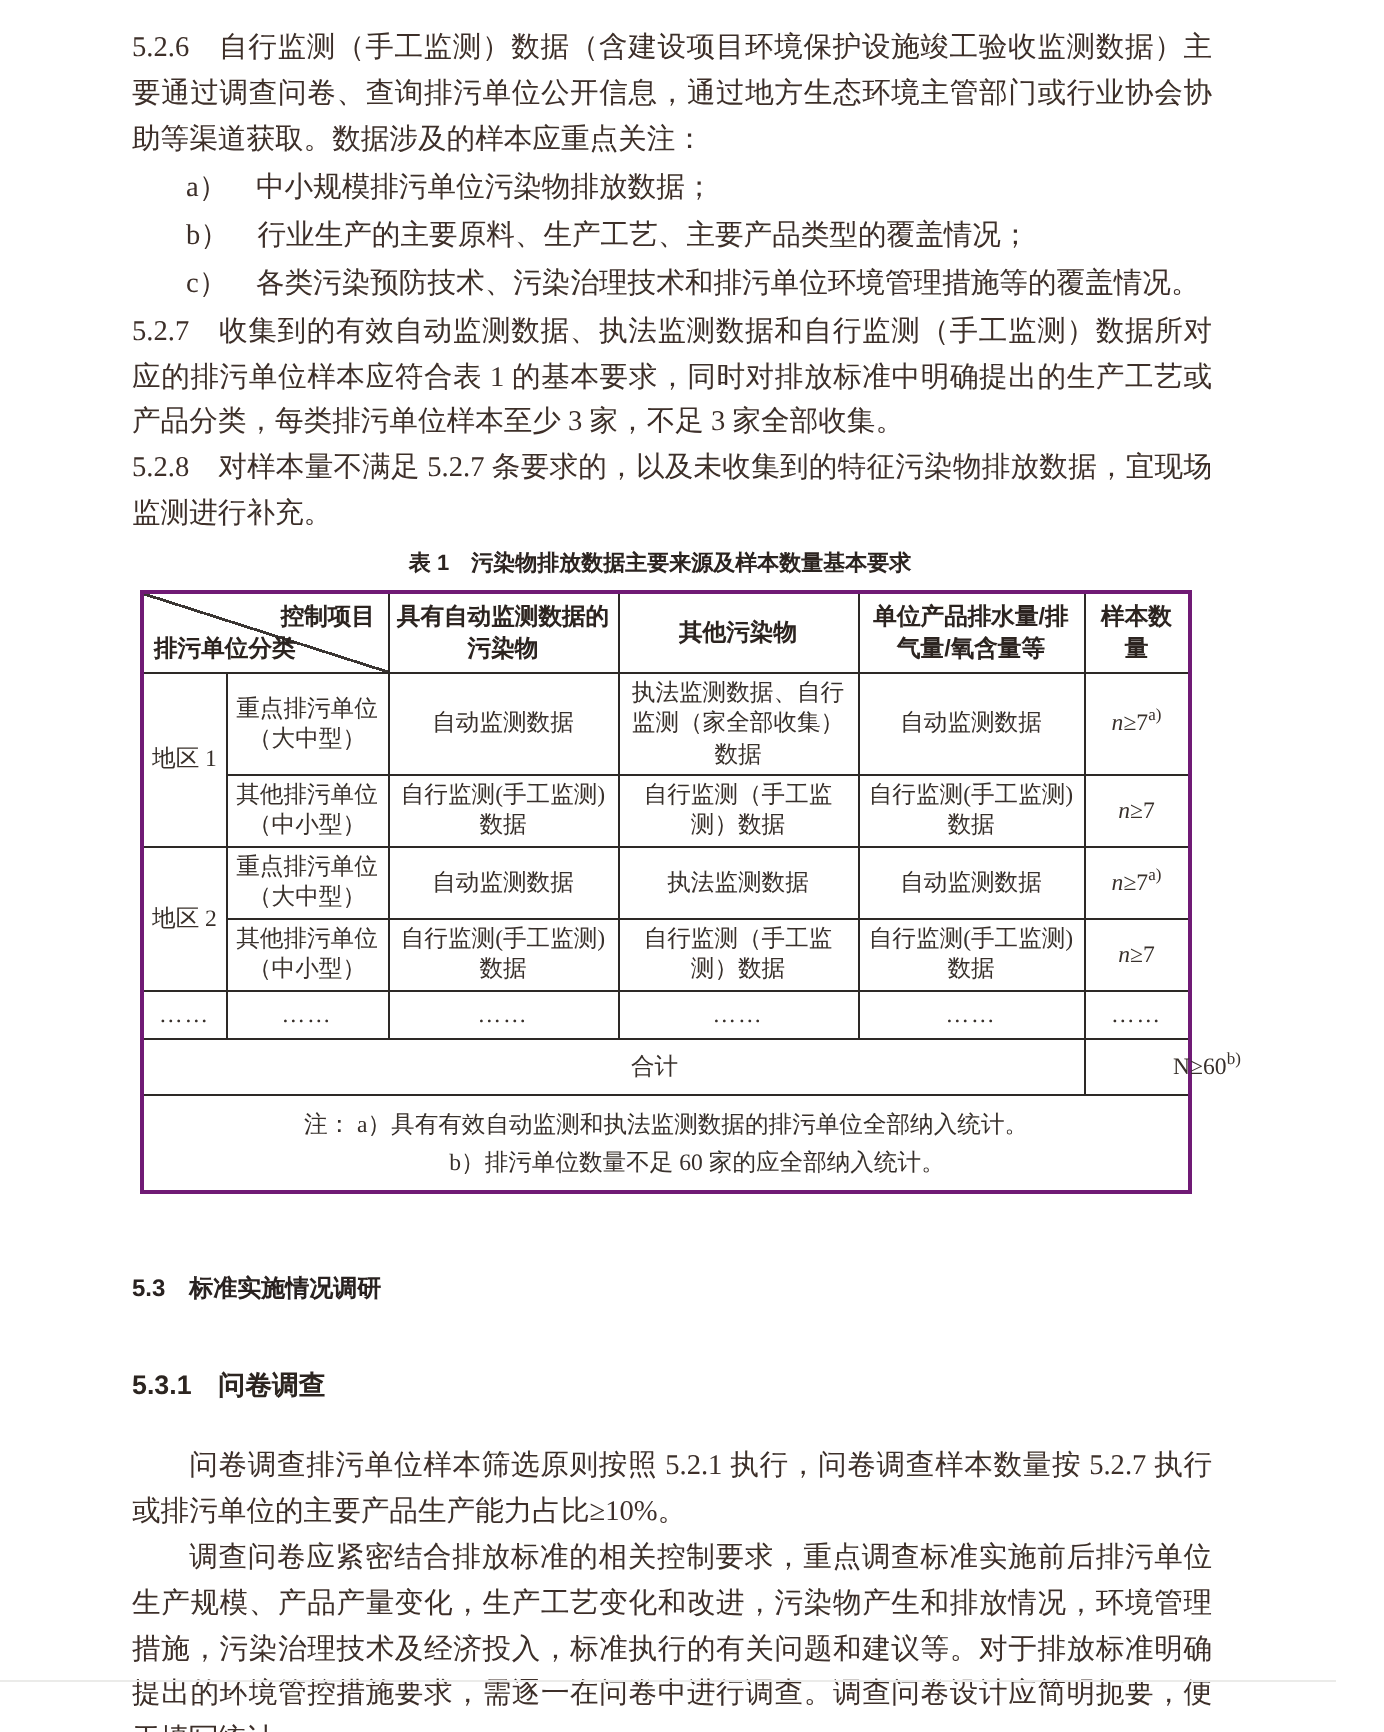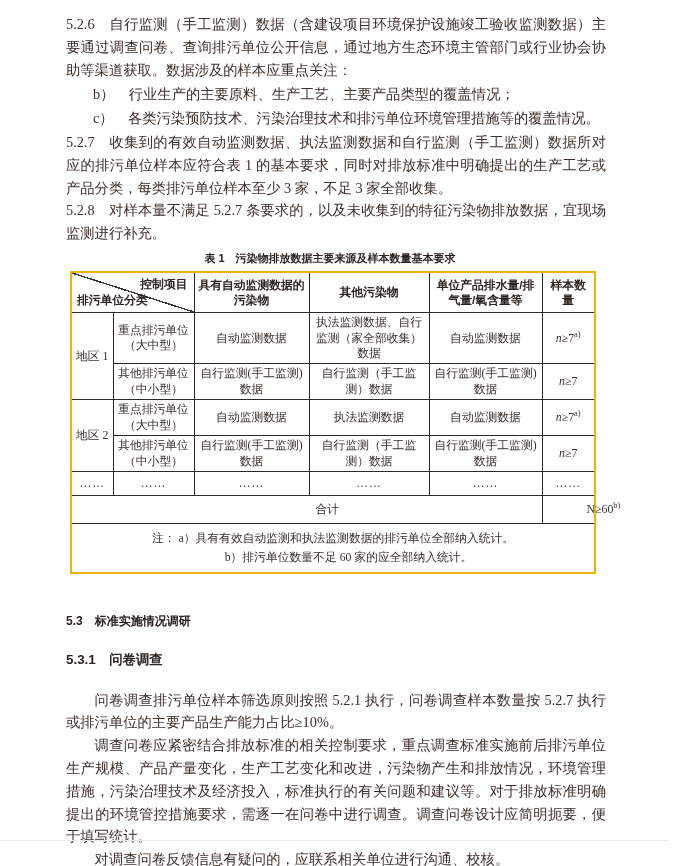--- a/index.html
+++ b/index.html
@@ -11,21 +11,21 @@
   .content { padding:13px 62px 0 66px; font-size:14.3px; line-height:22.8px; }
   .clause { text-align:justify; text-align-last:left; }
   .items { margin:2px 0 1px 27px; }
   .item { line-height:22.8px; margin-bottom:1px; }
   .tbl-title {
     text-align:center; font-family:"Liberation Sans", sans-serif; font-weight:bold;
     font-size:11px; color:#2c2420; margin-top:4px; line-height:19px; width:528px;
   }
   table.main {
     border-collapse:collapse; table-layout:fixed; width:524px;
-    margin:3px 0 0 4px; border:2px solid #eab308;
+    margin:3px 0 0 4px; border:2px solid #701a75;
     font-size:11.8px; line-height:15.2px; color:#38302b;
   }
   table.main td { border:1px solid #2d2926; text-align:center; vertical-align:middle; padding:2px 3px; }
   td.hdr { font-family:"Liberation Sans", sans-serif; font-weight:bold; color:#2c2420; height:41px; }
   td.diag { position:relative; padding:0; }
   td.diag .slash {
     position:absolute; inset:0;
     background:linear-gradient(to top right,
       transparent calc(50% - 0.7px), #3a3532 calc(50% - 0.7px),
       #3a3532 calc(50% + 0.7px), transparent calc(50% + 0.7px));
@@ -40,36 +40,37 @@
   }
   .note-b { padding-left:31px; }
   .nvar { font-style:italic; font-family:"Liberation Serif", serif; }
   sup.fn { font-size:8.5px; vertical-align:super; line-height:0; }
   .h2 {
     font-family:"Liberation Sans", sans-serif; font-weight:bold; font-size:12px;
     color:#292220; margin-top:37px; line-height:21px;
   }
   .h3 {
     font-family:"Liberation Sans", sans-serif; font-weight:bold; font-size:13.4px;
-    color:#2c2520; margin-top:18px; line-height:19px;
+    color:#2c2520; margin-top:28px; line-height:19px;
   }
   .p-indent { text-indent:2em; text-align:justify; text-align-last:left; }
   .mt6 { margin-top:20px; }
   .mt4 { margin-top:4px; }
   .scan-line { position:absolute; left:0; right:0; top:840px; height:1px; background:#ebebe9; }
 </style>
 </head>
 <body>
 
 <div class="page">
   <div class="content">
 
     <p class="clause">5.2.6　自行监测（手工监测）数据（含建设项目环境保护设施竣工验收监测数据）主要通过调查问卷、查询排污单位公开信息，通过地方生态环境主管部门或行业协会协助等渠道获取。数据涉及的样本应重点关注：</p>
 
     <div class="items">
+      <div class="item">a）　中小规模排污单位污染物排放数据；</div>
       <div class="item">b）　行业生产的主要原料、生产工艺、主要产品类型的覆盖情况；</div>
       <div class="item">c）　各类污染预防技术、污染治理技术和排污单位环境管理措施等的覆盖情况。</div>
     </div>
 
     <p class="clause">5.2.7　收集到的有效自动监测数据、执法监测数据和自行监测（手工监测）数据所对应的排污单位样本应符合表 1 的基本要求，同时对排放标准中明确提出的生产工艺或产品分类，每类排污单位样本至少 3 家，不足 3 家全部收集。</p>
     <p class="clause">5.2.8　对样本量不满足 5.2.7 条要求的，以及未收集到的特征污染物排放数据，宜现场监测进行补充。</p>
 
     <div class="tbl-title">表 1　污染物排放数据主要来源及样本数量基本要求</div>
 
     <table class="main">

